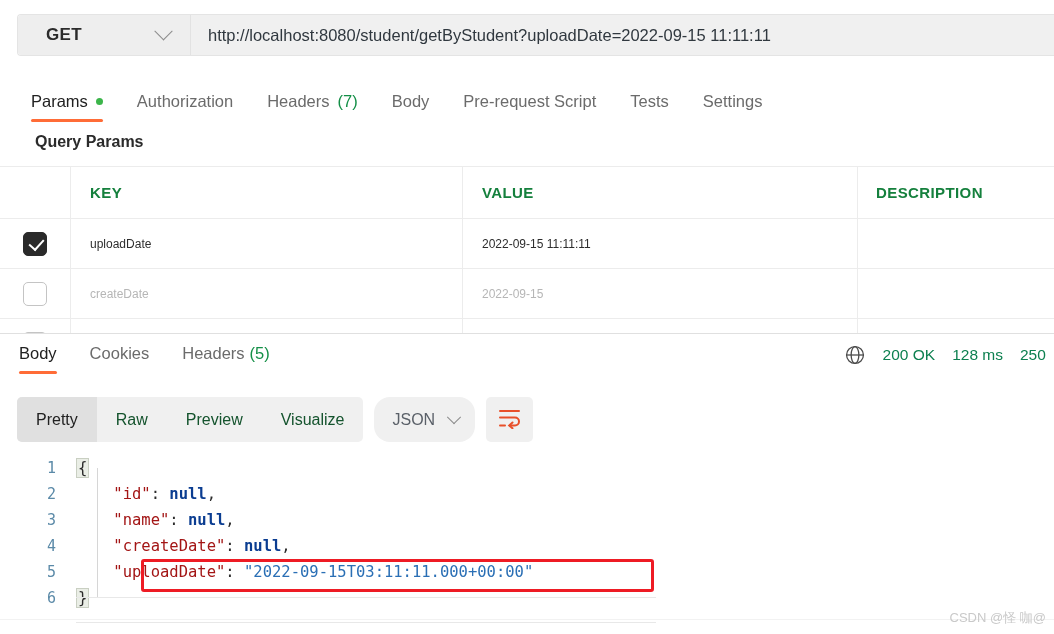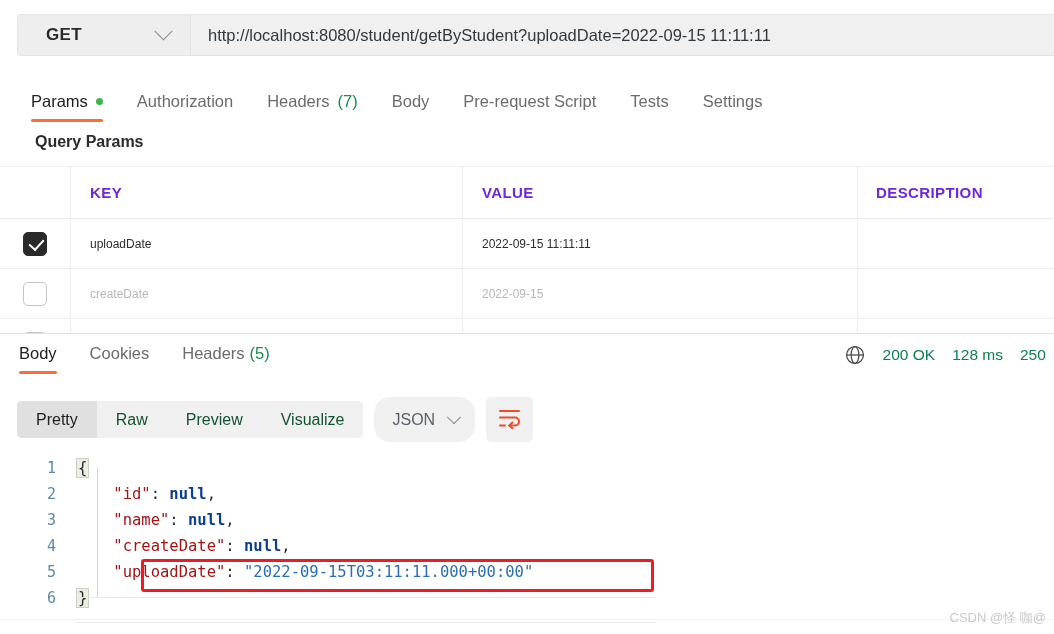--- a/index.html
+++ b/index.html
@@ -111,21 +111,21 @@
     display: flex; align-items: center;
     padding-left: 19px;
     border-right: 1px solid #ececec;
   }
   .pcell-desc {
     flex: 1 1 auto;
     display: flex; align-items: center;
     padding-left: 18px;
   }
   .col-head {
-    font-size: 15px; font-weight: bold; color: #6d28d9;
+    font-size: 15px; font-weight: bold; color: #15803d;
     letter-spacing: .4px;
     text-align: center;
   }
   .cell-txt { font-size: 12px; color: #2d2d2d; }
   .cell-txt.ph { color: #b6b6b6; }
 
   .cbox {
     width: 24px; height: 24px;
     border-radius: 5px;
     border: 1.6px solid #c4c4c4;
@@ -180,21 +180,21 @@
   .status-item.clip { overflow: hidden; width: 34px; }
 
   
   .body-toolbar {
     position: absolute; left: 17px; top: 397px;
     display: flex; align-items: center; gap: 11px;
   }
   .segbox {
     display: flex; align-items: stretch;
     background: #f0f0f0; border-radius: 5px; overflow: hidden;
-    height: 37px;
+    height: 45px;
   }
   .seg {
     display: flex; align-items: center; justify-content: center;
     padding: 0 19px;
     font-size: 16px; color: #14532d; cursor: pointer; white-space: nowrap;
   }
   .seg.active { background: #e0e0e0; color: #212121; }
   .fmtbox {
     display: flex; align-items: center; gap: 14px;
     background: #f0f0f0; border-radius: 16px;

